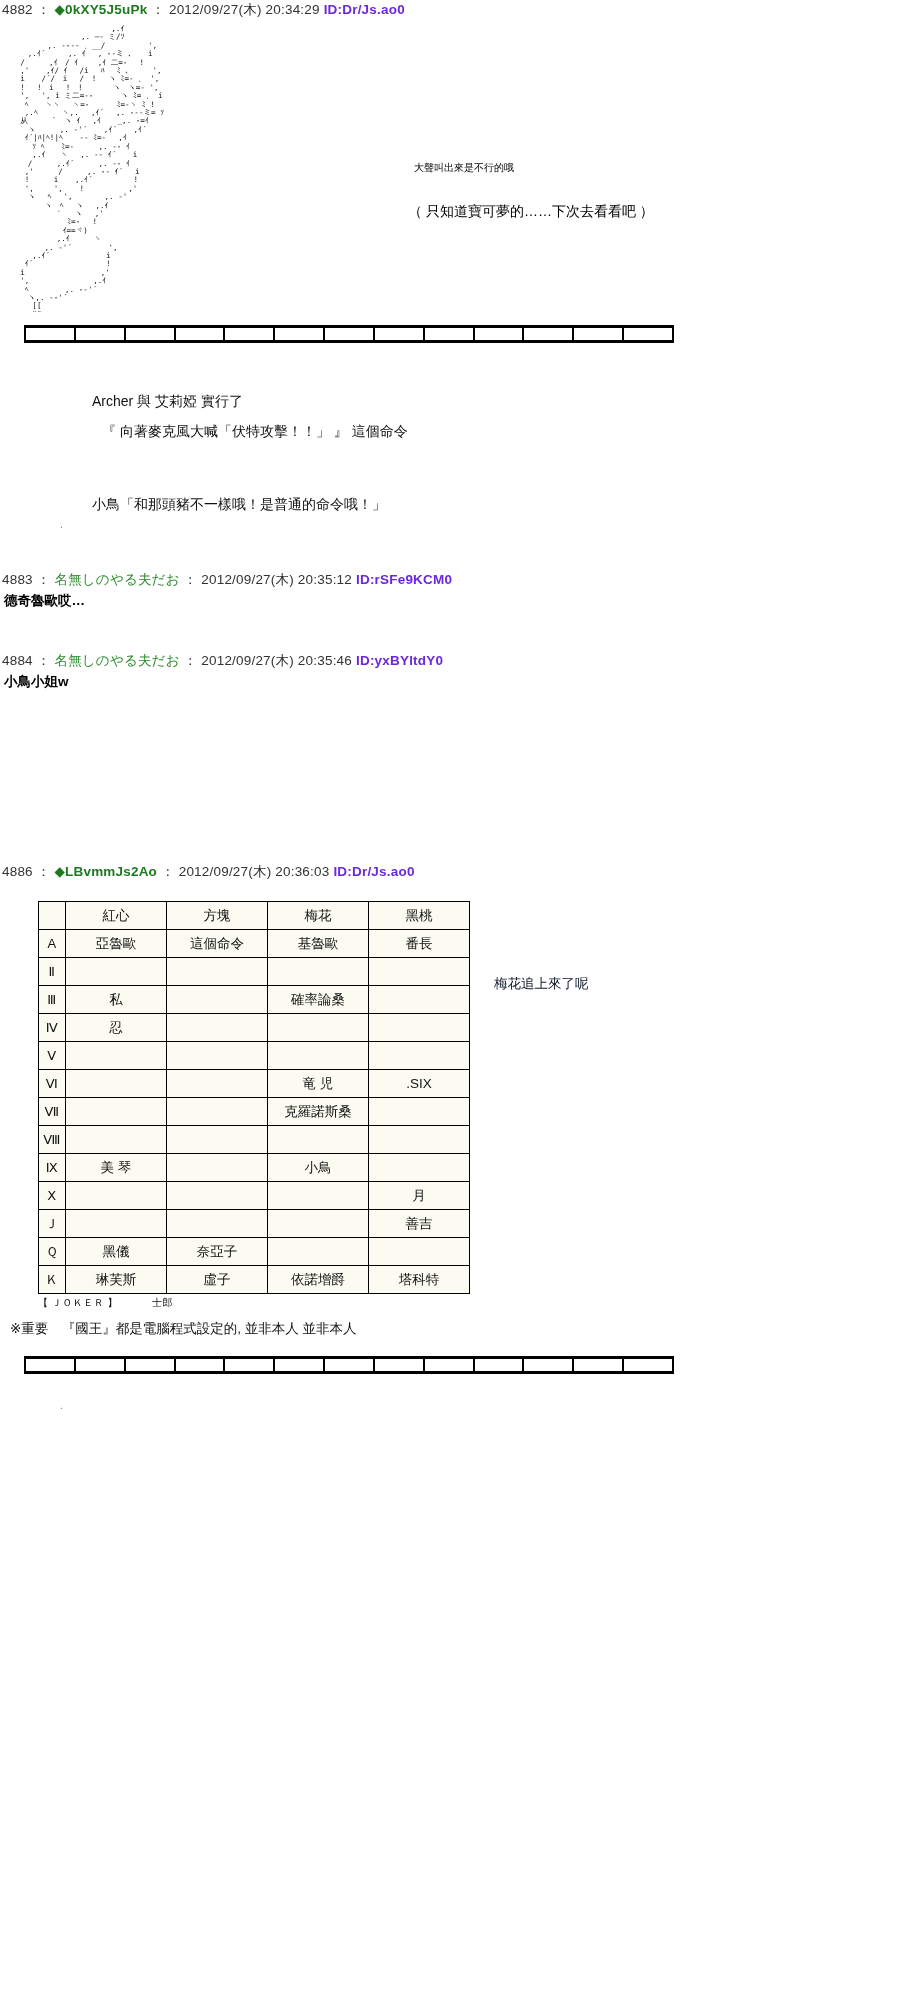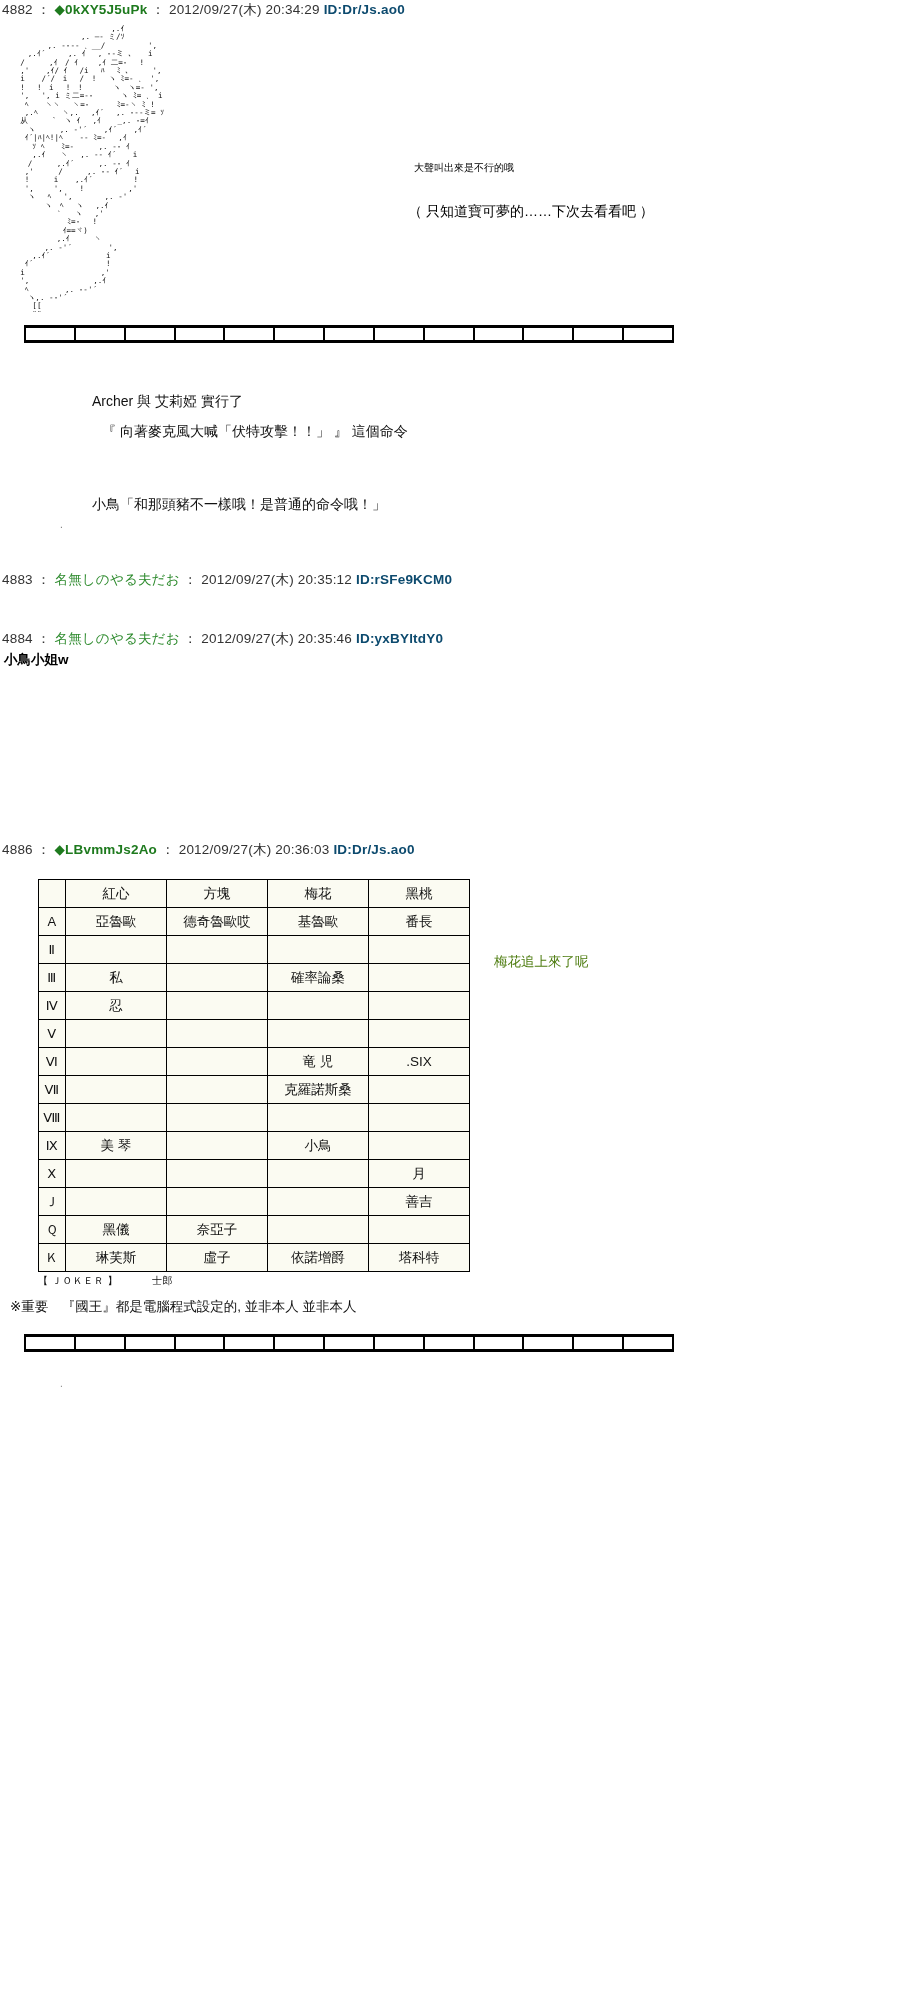--- a/index.html
+++ b/index.html
@@ -34,21 +34,21 @@
   .post-head .name-trip {
     color: #1E7A1E;
     font-weight: bold;
   }
   .post-head .name-anon {
     color: #2E8B2E;
     font-weight: normal;
   }
   .post-head .date { color: #333333; }
   .post-head .uid {
-    color: #0c4a6e;
+    color: #6d28d9;
     font-weight: bold;
   }
 
   
   .post-body {
     padding: 2px 0 0 2px;
   }
   .body-line {
     font-weight: bold;
     font-size: 13.5px;
@@ -130,21 +130,21 @@
   table.cards col.cx { width: 101px; }
   table.cards .rowlabel {
     font-size: 13px;
     letter-spacing: 0.5px;
   }
   .side-note {
     position: absolute;
     left: 492px;
     top: 74px;
     font-size: 13.5px;
-    color: #4d7c0f;
+    color: #0f172a;
     white-space: nowrap;
   }
 
   .joker-line {
     margin: 2px 0 0 36px;
     font-size: 10px;
     letter-spacing: 0.5px;
     color: #111;
   }
   .joker-line .gap { display: inline-block; width: 34px; }
@@ -244,20 +244,23 @@
     </div>
 
     <div class="tiny-dot">.</div>
   </div>
 
   <div class="spacer-md"></div>
 
   <div class="post-head">
     <span class="num">4883</span><span class="sep"> ： </span><span class="name-anon">名無しのやる夫だお</span><span class="sep"> ： </span><span class="date">2012/09/27(木) 20:35:12</span><span> </span><span class="uid">ID:rSFe9KCM0</span>
   </div>
+  <div class="post-body">
+    <div class="body-line">德奇魯歐哎…</div>
+  </div>
 
   <div class="spacer-md"></div>
 
   <div class="post-head">
     <span class="num">4884</span><span class="sep"> ： </span><span class="name-anon">名無しのやる夫だお</span><span class="sep"> ： </span><span class="date">2012/09/27(木) 20:35:46</span><span> </span><span class="uid">ID:yxBYltdY0</span>
   </div>
   <div class="post-body">
     <div class="body-line">小鳥小姐w</div>
   </div>
 
@@ -283,21 +286,21 @@
             <th>紅心</th>
             <th>方塊</th>
             <th>梅花</th>
             <th>黑桃</th>
           </tr>
         </thead>
         <tbody>
             <tr>
               <td class="rowlabel">A</td>
               <td>亞魯歐</td>
-              <td>德奇魯歐哎</td>
+              <td>這個命令</td>
               <td>基魯歐</td>
               <td>番長</td>
             </tr>
             <tr>
               <td class="rowlabel">Ⅱ</td>
               <td></td>
               <td></td>
               <td></td>
               <td></td>
             </tr>

